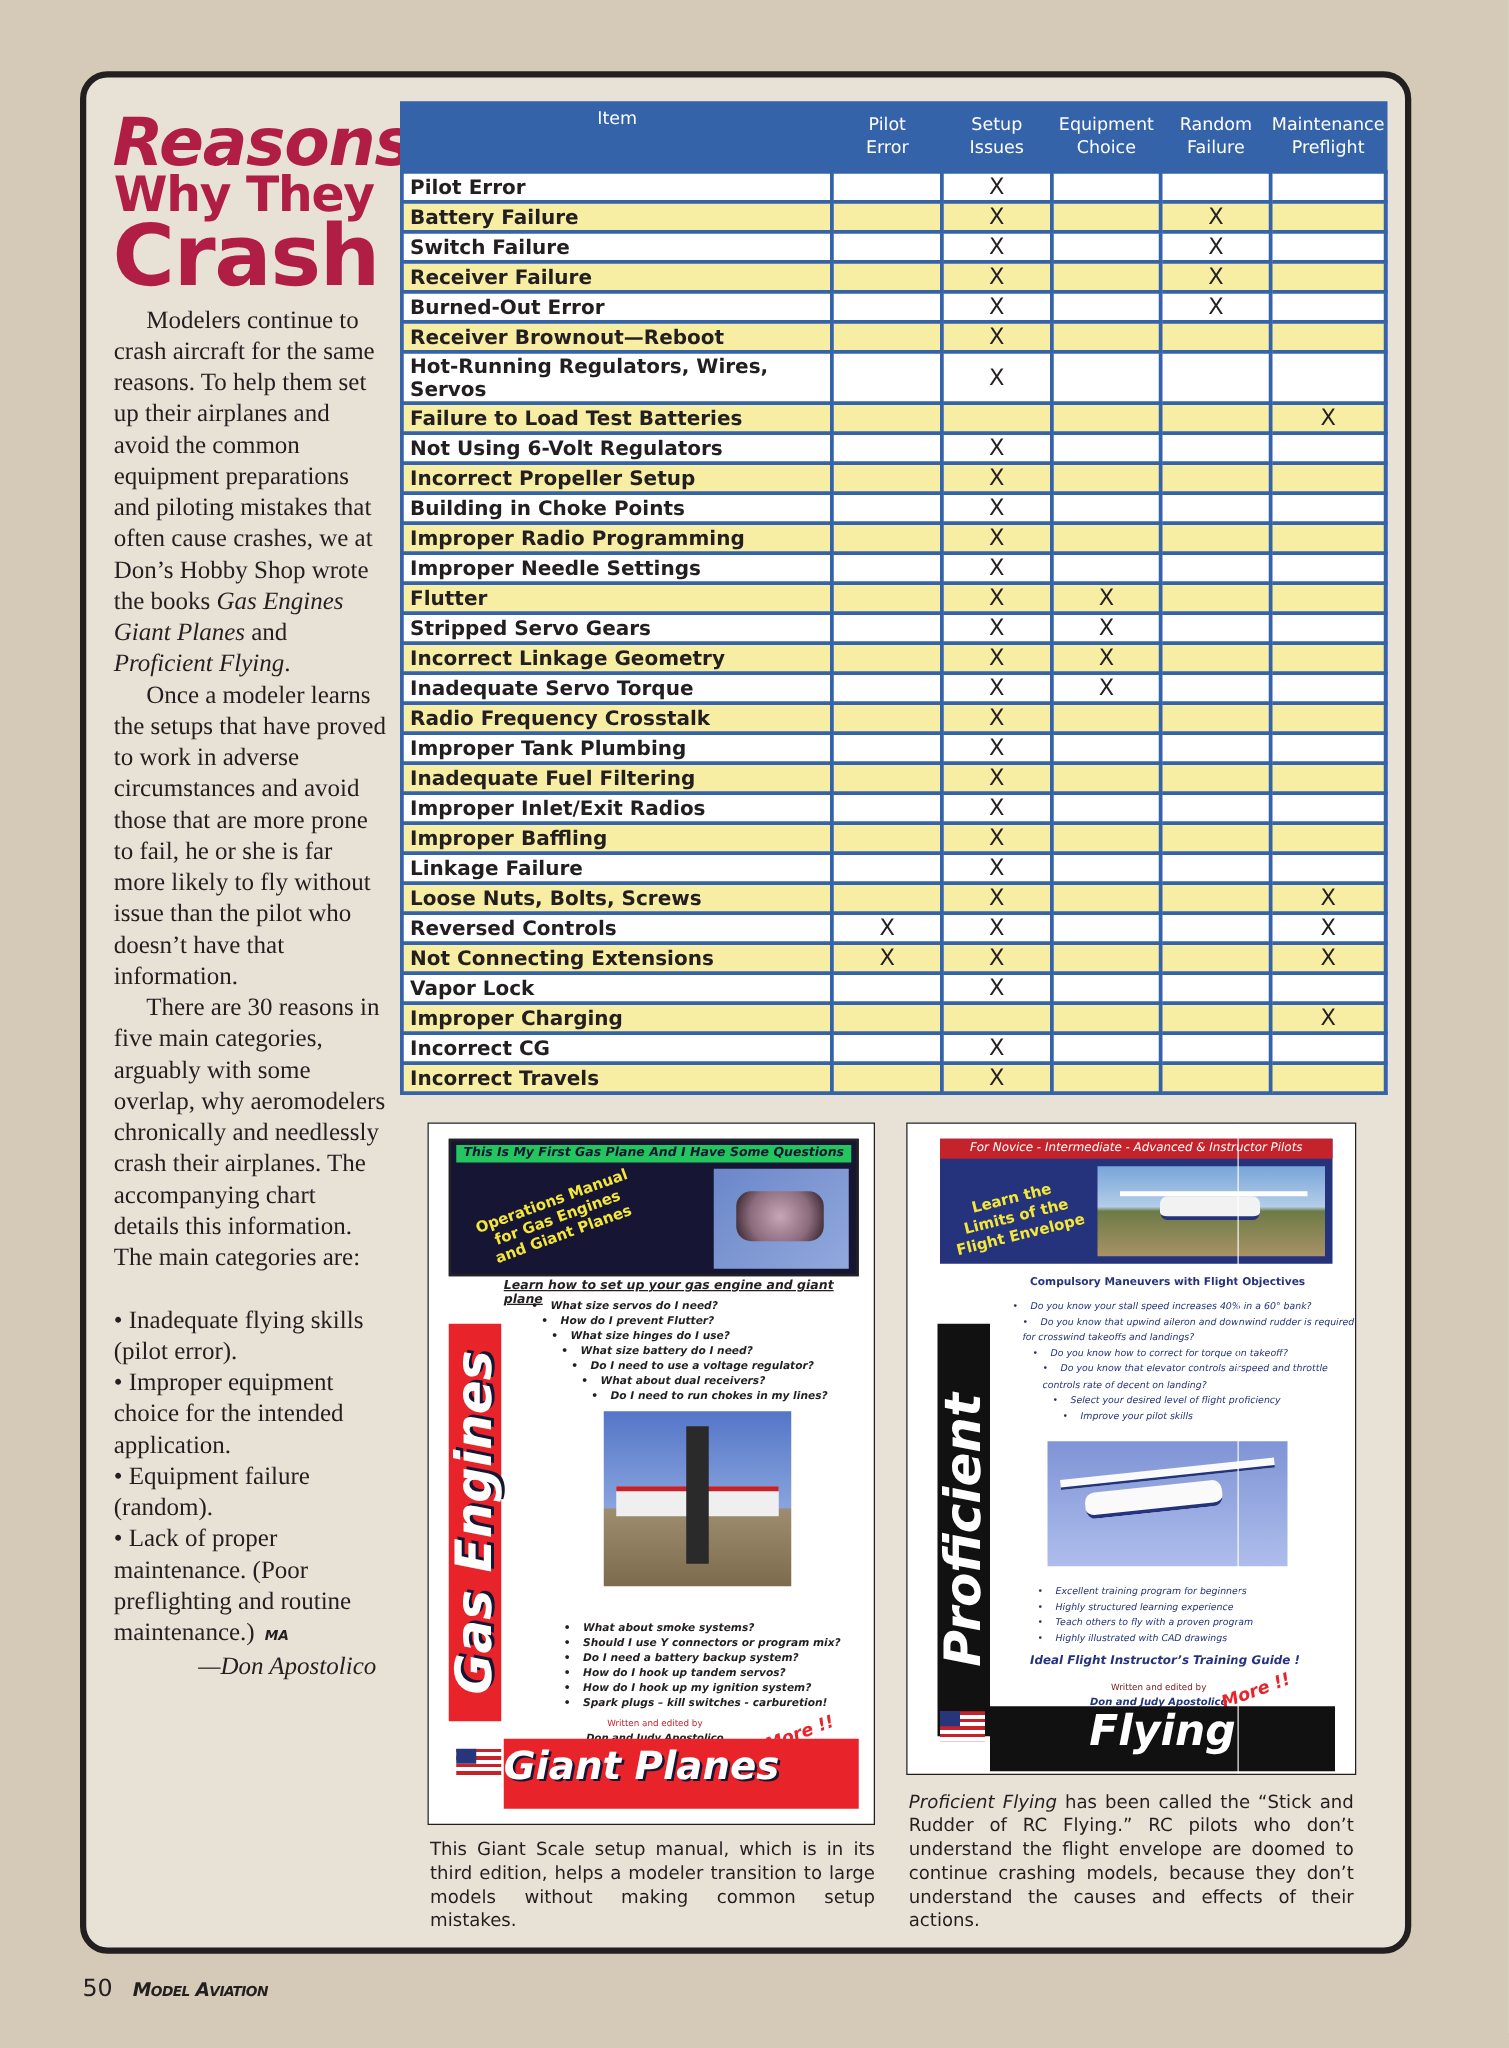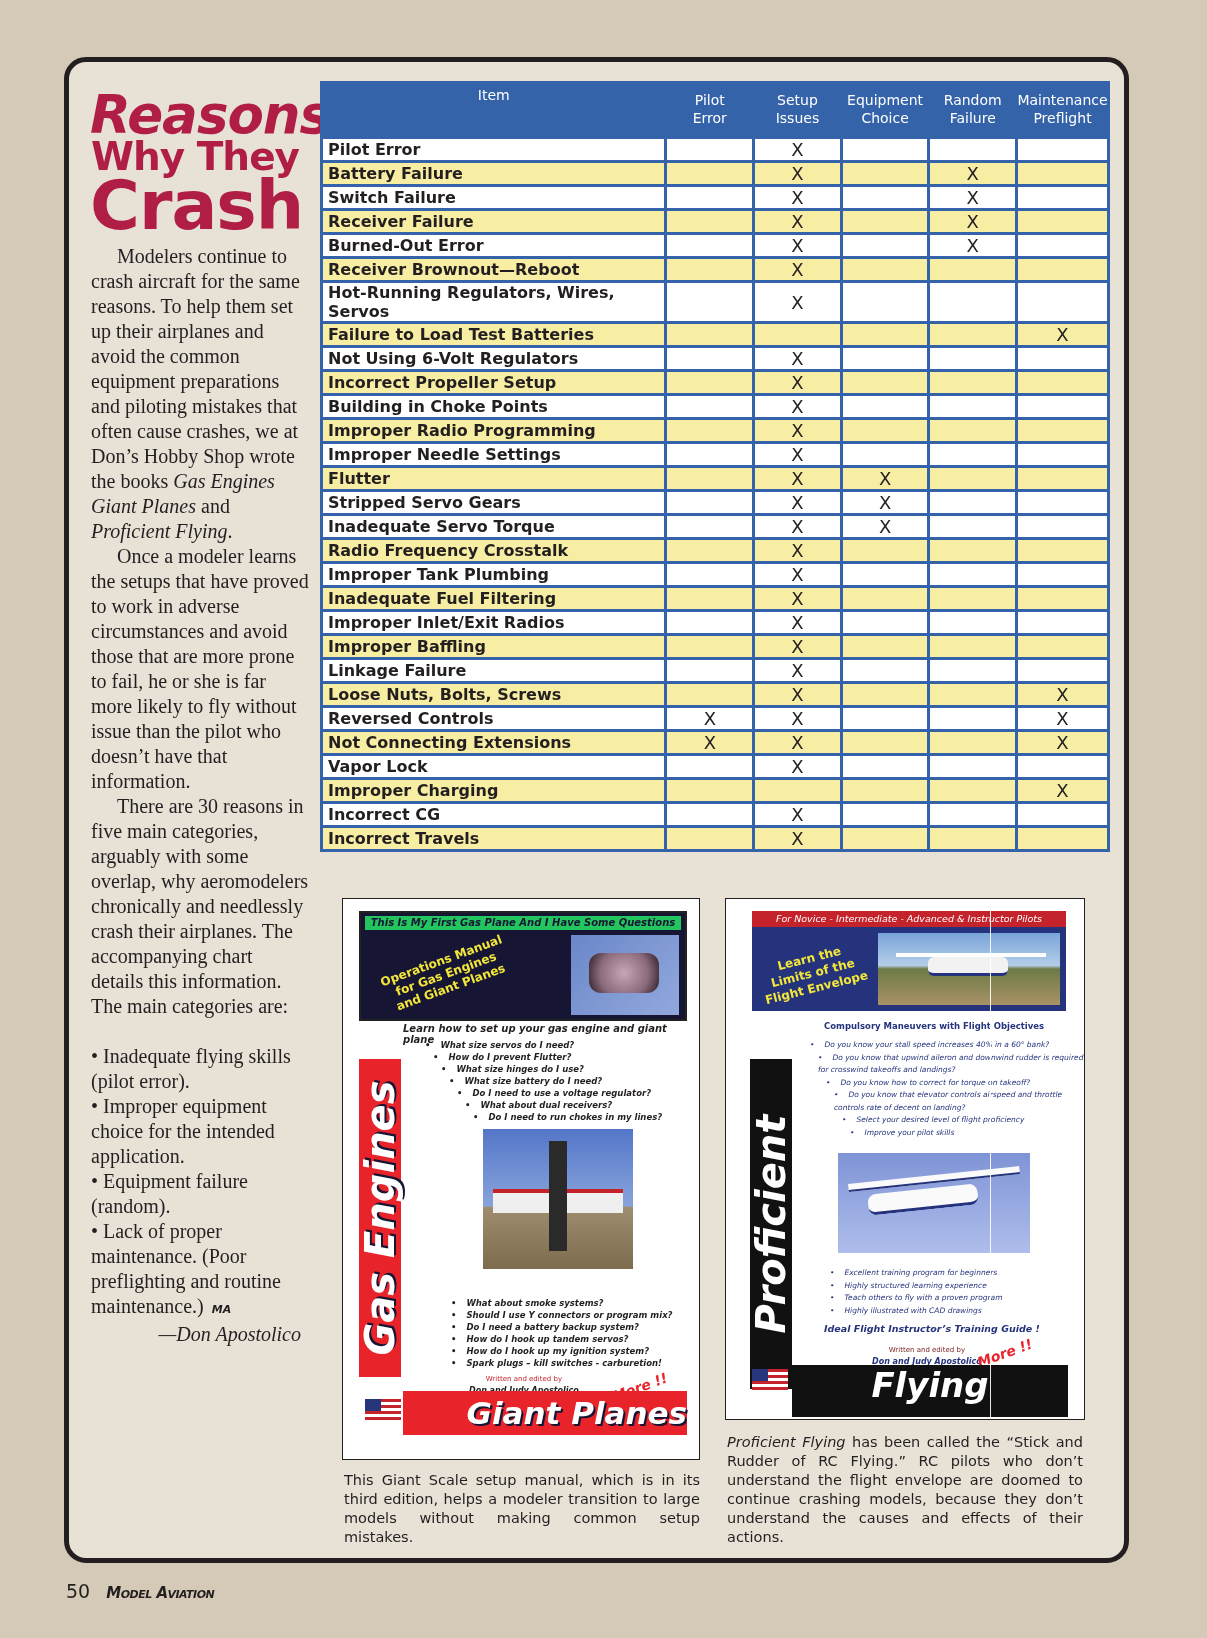--- a/index.html
+++ b/index.html
@@ -114,21 +114,21 @@
     .engine-img {
       position: absolute; right: 6px; top: 22px; width: 108px; height: 80px;
       background: linear-gradient(135deg, #6b87c9, #92a9dd);
     }
     .engine-img .eng {
       position: absolute; left: 18px; top: 18px; width: 70px; height: 40px;
       background: radial-gradient(circle at 50% 50%, #c7a6b8 0%, #8a6a7b 60%, #2d1d23 100%);
       border-radius: 12px;
     }
     .c1-learn {
-      position: absolute; left: 60px; top: 124px; font-size: 10px; font-weight: bold; font-style: italic; color: #231f20;
+      position: absolute; left: 60px; top: 124px; font-size: 10px; font-weight: bold; font-style: italic; color: #231f20; text-decoration: underline;
     }
     .qlist { position: absolute; font-size: 8.5px; font-weight: bold; font-style: italic; color: #231f20; line-height: 12px; margin: 0; padding: 0; list-style: none; }
     .qlist li::before { content: "•"; margin-right: 10px; }
     .c1-q1 { left: 82px; top: 140px; }
     .c1-q2 { left: 108px; top: 398px; }
     .c1-vert {
       position: absolute; left: 16px; top: 160px; width: 42px; height: 318px;
       background: #e8242a;
     }
     .c1-vert span {
@@ -150,24 +150,24 @@
     .c1-author {
       position: absolute; left: 126px; top: 474px; font-size: 8px; color: #231f20; text-align: center; line-height: 12px;
     }
     .c1-author .w { color: #c5232b; font-size: 7px; display:block; }
     .c1-author .n { font-weight: bold; font-style: italic; }
     .more {
       position: absolute; color: #e8242a; font-weight: bold; font-style: italic; font-size: 14px; transform: rotate(-20deg);
     }
     .c1-more { left: 268px; top: 480px; }
     .c1-bottom {
-      position: absolute; left: 60px; top: 492px; width: 284px; height: 44px;
+      position: absolute; left: 60px; top: 492px; width: 284px; height: 56px;
       background: #e8242a;
       color: #ffffff; font-size: 31px; font-weight: bold; font-style: italic;
-      text-align: right; line-height: 44px;
+      text-align: left; line-height: 44px;
       text-shadow: 2px 2px 0 #161634;
     }
     .flag {
       position: absolute; width: 36px; height: 24px;
       background: repeating-linear-gradient(#c5232b 0px, #c5232b 3px, #ffffff 3px, #ffffff 6px);
     }
     .flag::before {
       content: ""; position: absolute; left: 0; top: 0; width: 16px; height: 12px; background: #27357a;
     }
     .c1-flag { left: 22px; top: 500px; }
@@ -397,20 +397,28 @@
       <tr class="even">
         <td class="item">Flutter</td>
         <td class="mark"></td>
         <td class="mark"><span>X</span></td>
         <td class="mark"><span>X</span></td>
         <td class="mark"></td>
         <td class="mark"></td>
       </tr>
       <tr class="odd">
         <td class="item">Stripped Servo Gears</td>
+        <td class="mark"></td>
+        <td class="mark"><span>X</span></td>
+        <td class="mark"><span>X</span></td>
+        <td class="mark"></td>
+        <td class="mark"></td>
+      </tr>
+      <tr class="even">
+        <td class="item">Incorrect Linkage Geometry</td>
         <td class="mark"></td>
         <td class="mark"><span>X</span></td>
         <td class="mark"><span>X</span></td>
         <td class="mark"></td>
         <td class="mark"></td>
       </tr>
       <tr class="odd">
         <td class="item">Inadequate Servo Torque</td>
         <td class="mark"></td>
         <td class="mark"><span>X</span></td>

